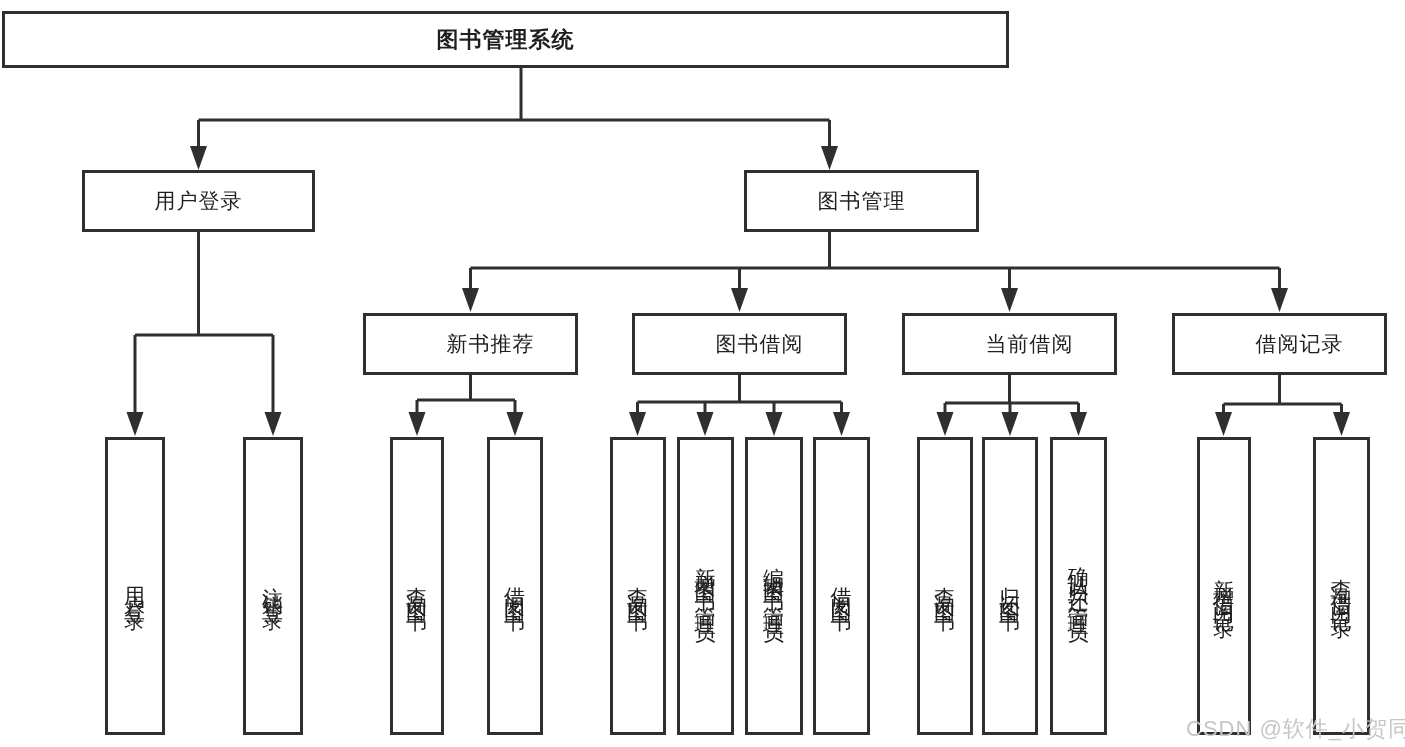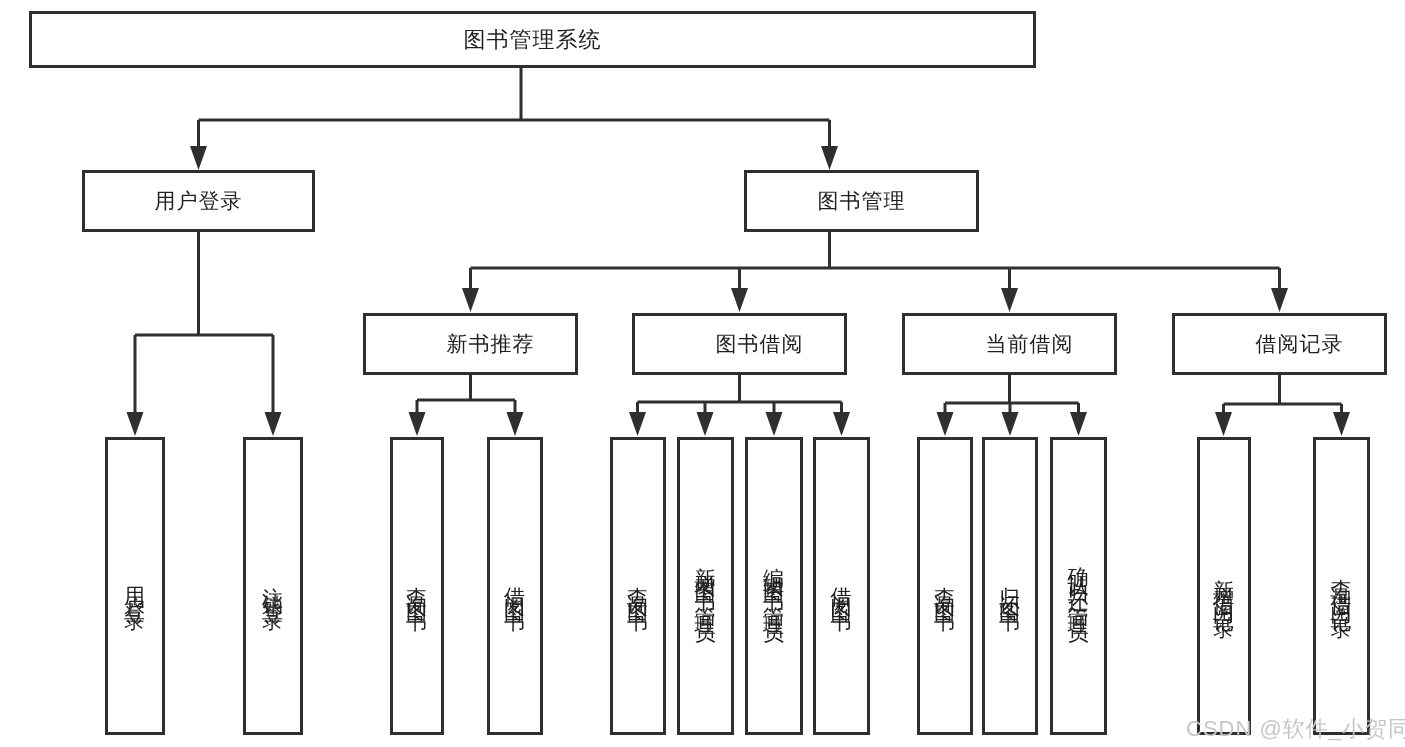--- a/index.html
+++ b/index.html
@@ -28,23 +28,24 @@
     background: #ffffff;
     border: 3px solid #2f2f2f;
     color: #1f1f1f;
     display: flex;
     align-items: center;
     justify-content: center;
     z-index: 2;
     text-align: center;
   }
   .node-root {
-    left: 29px; top: 11px; width: 1007px; height: 57px;
+    left: 2px; top: 11px; width: 1007px; height: 57px;
     font-size: 22px;
     letter-spacing: 1px;
+    font-weight: bold;
   }
   .node-l2 {
     top: 170px; height: 62px;
     font-size: 21px;
     letter-spacing: 1px;
   }
   .node-l3 {
     top: 313px; height: 62px; width: 215px;
     font-size: 21px;
     letter-spacing: 1px;

